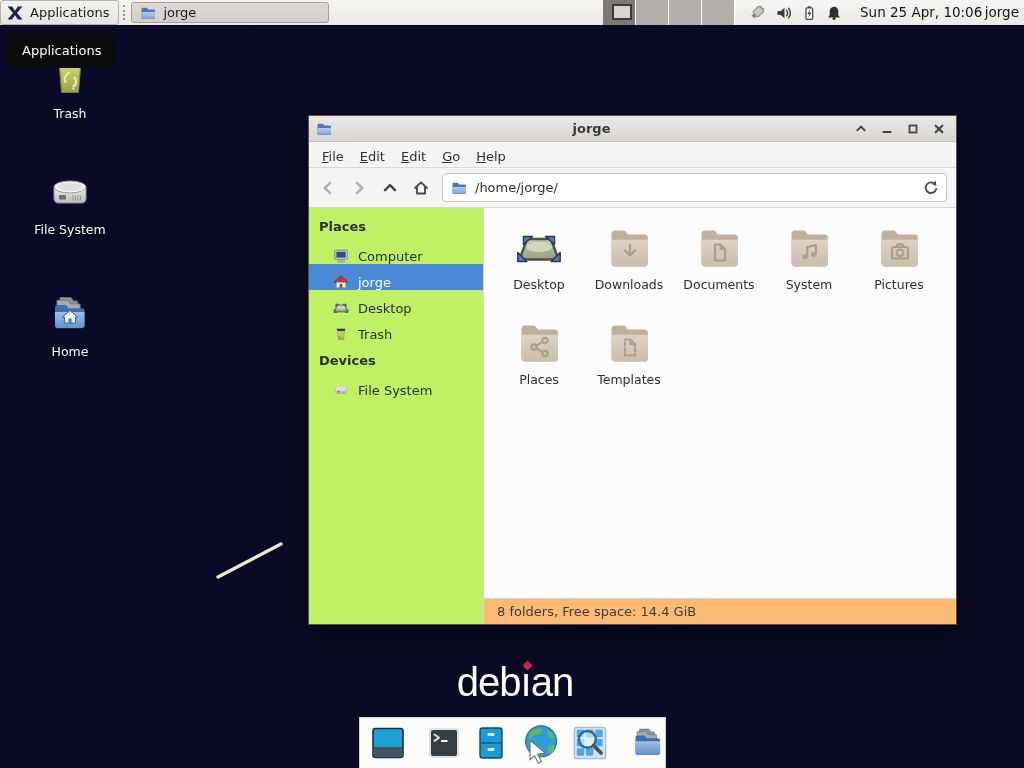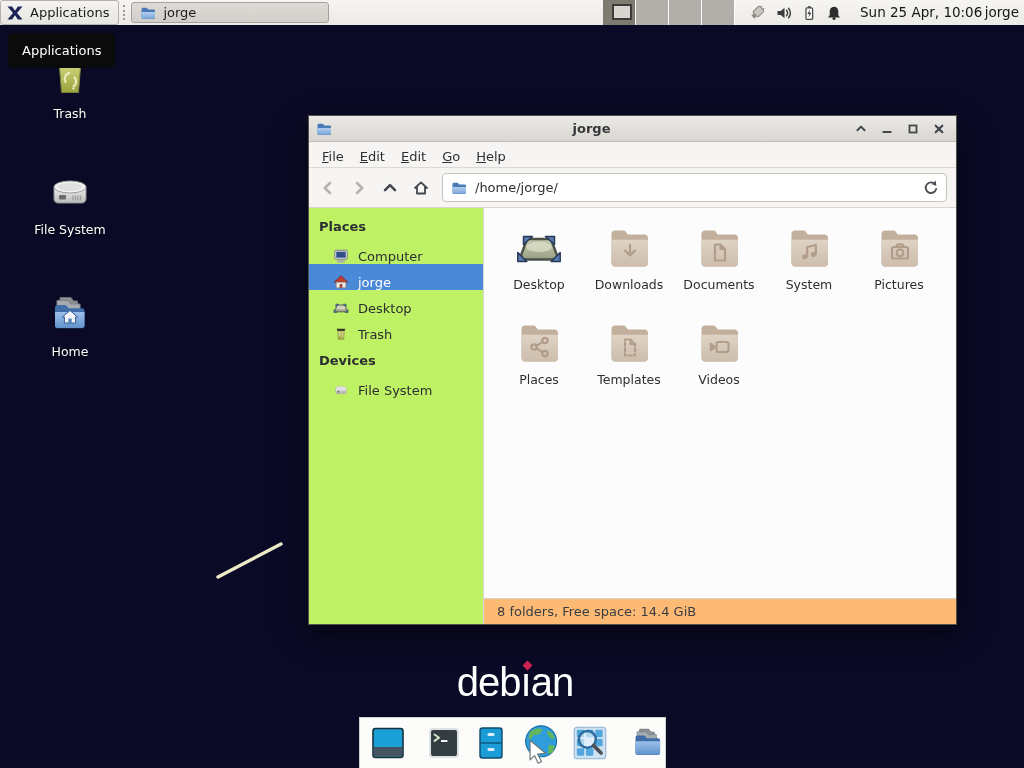--- a/index.html
+++ b/index.html
@@ -503,30 +503,20 @@
 
         <div class="fcell">
           <svg width="48" height="48" viewBox="0 0 48 48">
             <use href="#f48"></use>
               <path class="glyph" stroke-dasharray="3 2.4" d="M20 20.5h5.5l4.5 4.5v11.5H20z"></path>
             <path class="glyph" d="M25.5 20.5v4.5H30"></path>
             </svg>
           <div class="flabel">Templates</div>
         </div>
 
-        <div class="fcell">
-          <svg width="48" height="48" viewBox="0 0 48 48">
-            <use href="#f48"></use>
-              <g class="glyph">
-                <rect x="21.5" y="23" width="12" height="10" rx="2"></rect>
-            <path d="M20.5 28l-5-3.6v7.2z" fill="#b19d89" stroke-width="1.5"></path>
-              </g>
-            </svg>
-          <div class="flabel">Videos</div>
-        </div>
 
       </div>
       <div class="statusbar">
         <span>8 folders, Free space: 14.4 GiB</span>
       </div>
     </div>
   </div>
 </div>
 
 <div class="debian-logo">

